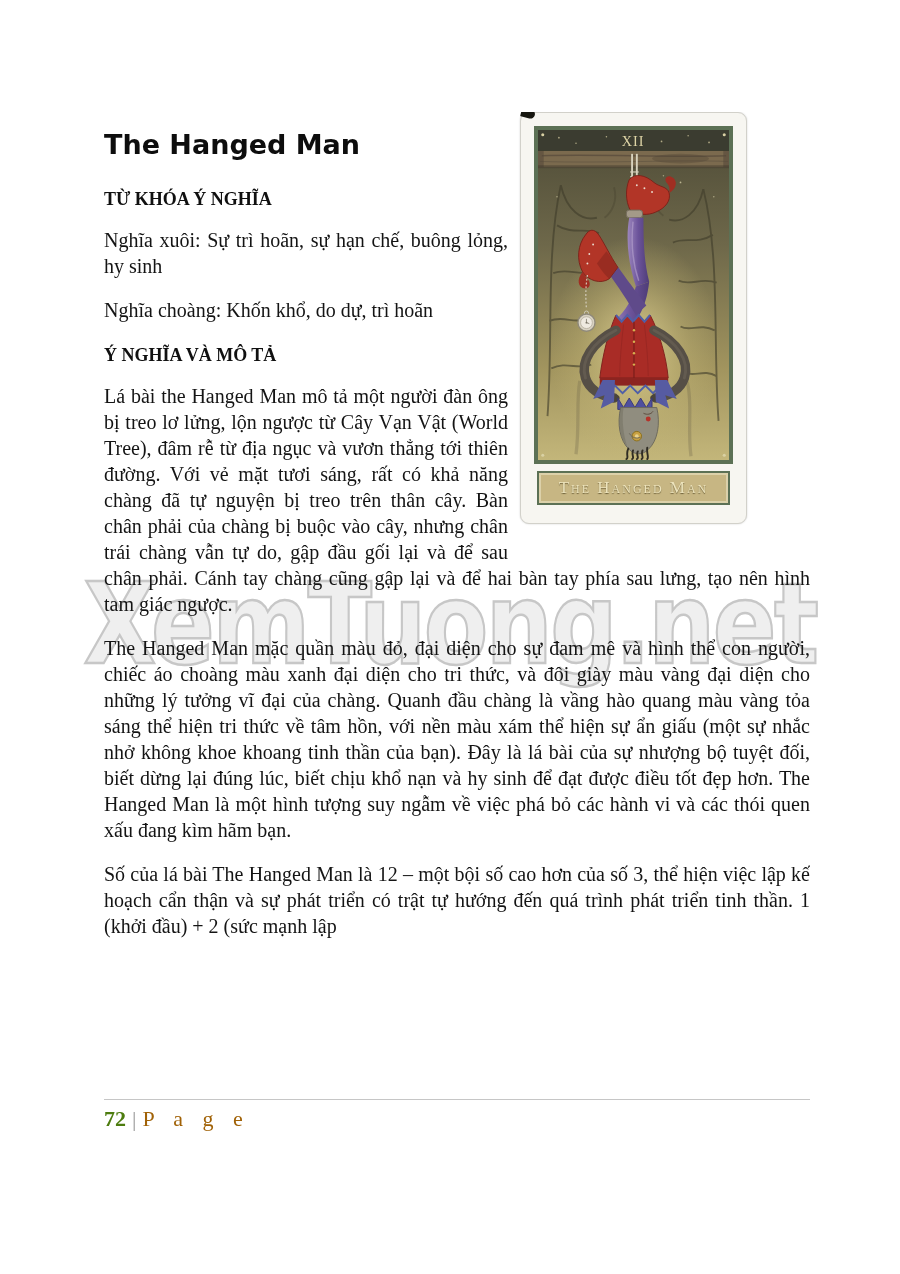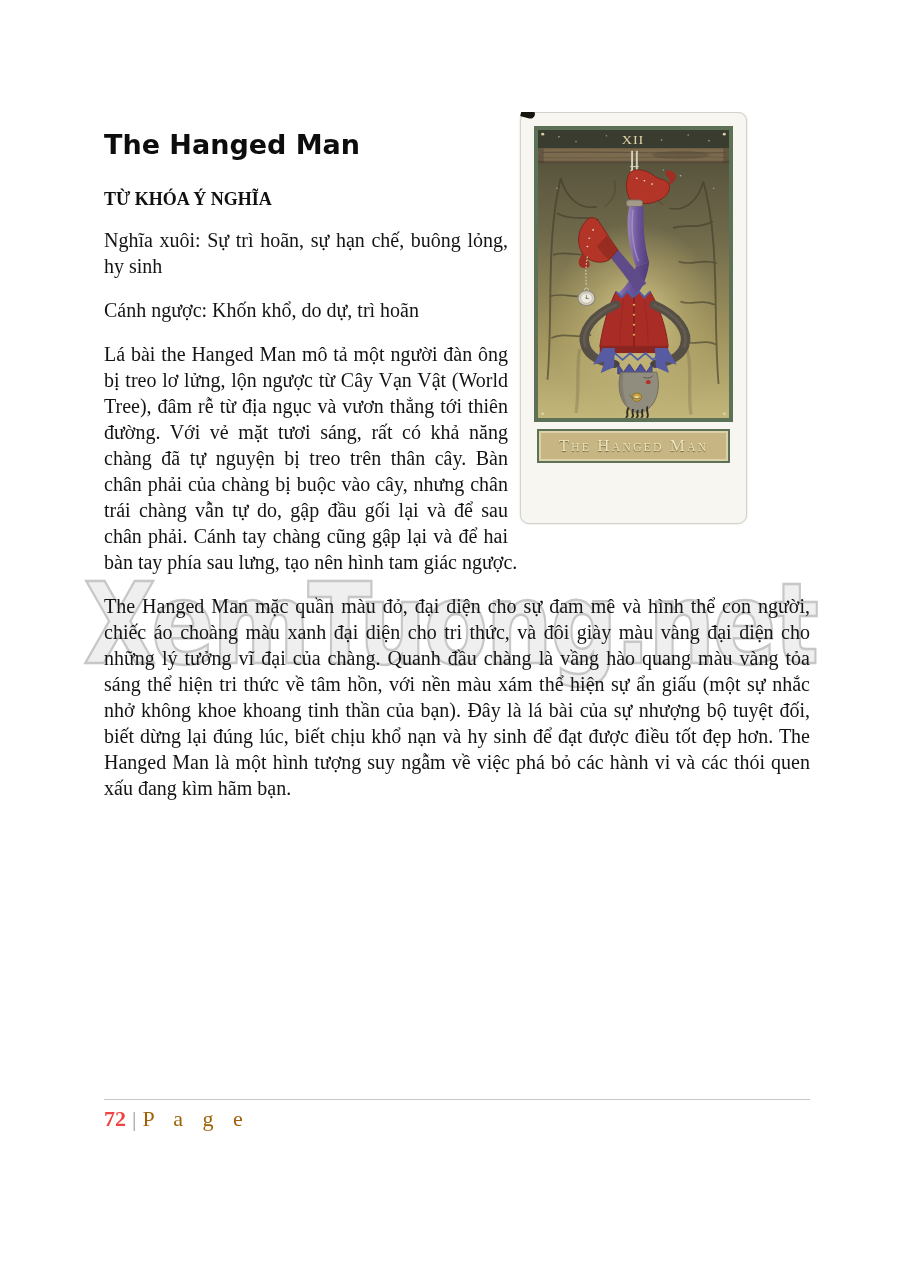--- a/index.html
+++ b/index.html
@@ -76,21 +76,21 @@
   }
   .corner-artifact {
     position:absolute; top:-4px; left:0px;
     width:14px; height:9px;
     background:#16160f;
     border-radius:2px 6px 6px 1px;
     transform:rotate(14deg);
   }
   .card-art {
     margin:13px 13px 0 13px;
-    height:296px;
+    height:338px;
     border:4px solid #5c7155;
     box-sizing:border-box;
     background:#a16207;
   }
   .card-art svg { display:block; width:100%; height:100%; }
   .card-banner {
     margin:7px 16px 0 16px;
     height:34px;
     border:2px solid #5c7155;
     background:#c7b683;
@@ -114,21 +114,21 @@
     width:706px; height:0;
     border-top:1px solid #c6c6c6;
     z-index:2;
   }
   .page-footer {
     position:absolute;
     top:1106px; left:104px;
     font-size:22px;
     z-index:2;
   }
-  .page-footer .num { font-weight:bold; color:#ef4444; }
+  .page-footer .num { font-weight:bold; color:#4d7c0f; }
   .page-footer .sep { color:#9a9a9a; padding:0 6px; }
   .page-footer .plabel { color:#a16207; letter-spacing:7px; }
 
   
   .bottom-banner {
     position:absolute;
     top:1228px; left:0;
     width:900px;
     display:flex; justify-content:center;
     z-index:2;
@@ -330,23 +330,25 @@
         </div>
         <div class="card-banner">
           <span>The Hanged Man</span>
         </div>
       </div>
     </div>
 
     <h1 class="doc-title">The Hanged Man</h1>
     <h2 class="doc-h2">TỪ KHÓA Ý NGHĨA</h2>
     <p>Nghĩa xuôi: Sự trì hoãn, sự hạn chế, buông lỏng, hy sinh</p>
-    <p>Cánh ngược: Khốn khổ, do dự, trì hoãn</p>
+    <p>Nghĩa choàng: Khốn khổ, do dự, trì hoãn</p>
+    <h2 class="doc-h2">Ý NGHĨA VÀ MÔ TẢ</h2>
     <p>Lá bài the Hanged Man mô tả một người đàn ông bị treo lơ lửng, lộn ngược từ Cây Vạn Vật (World Tree), đâm rễ từ địa ngục và vươn thẳng tới thiên đường. Với vẻ mặt tươi sáng, rất có khả năng chàng đã tự nguyện bị treo trên thân cây. Bàn chân phải của chàng bị buộc vào cây, nhưng chân trái chàng vẫn tự do, gập đầu gối lại và để sau chân phải. Cánh tay chàng cũng gập lại và để hai bàn tay phía sau lưng, tạo nên hình tam giác ngược.</p>
     <p>The Hanged Man mặc quần màu đỏ, đại diện cho sự đam mê và hình thể con người, chiếc áo choàng màu xanh đại diện cho tri thức, và đôi giày màu vàng đại diện cho những lý tưởng vĩ đại của chàng. Quanh đầu chàng là vầng hào quang màu vàng tỏa sáng thể hiện tri thức về tâm hồn, với nền màu xám thể hiện sự ẩn giấu (một sự nhắc nhở không khoe khoang tinh thần của bạn). Đây là lá bài của sự nhượng bộ tuyệt đối, biết dừng lại đúng lúc, biết chịu khổ nạn và hy sinh để đạt được điều tốt đẹp hơn. The Hanged Man là một hình tượng suy ngẫm về việc phá bỏ các hành vi và các thói quen xấu đang kìm hãm bạn.</p>
+    <p>Số của lá bài The Hanged Man là 12 – một bội số cao hơn của số 3, thể hiện việc lập kế hoạch cẩn thận và sự phát triển có trật tự hướng đến quá trình phát triển tinh thần. 1 (khởi đầu) + 2 (sức mạnh lập</p>
   </div>
 
   <div class="footer-rule"></div>
   <div class="page-footer">
     <span class="num">72</span><span class="sep">|</span><span class="plabel">P a g e</span>
   </div>
 
 
 </div>
 

